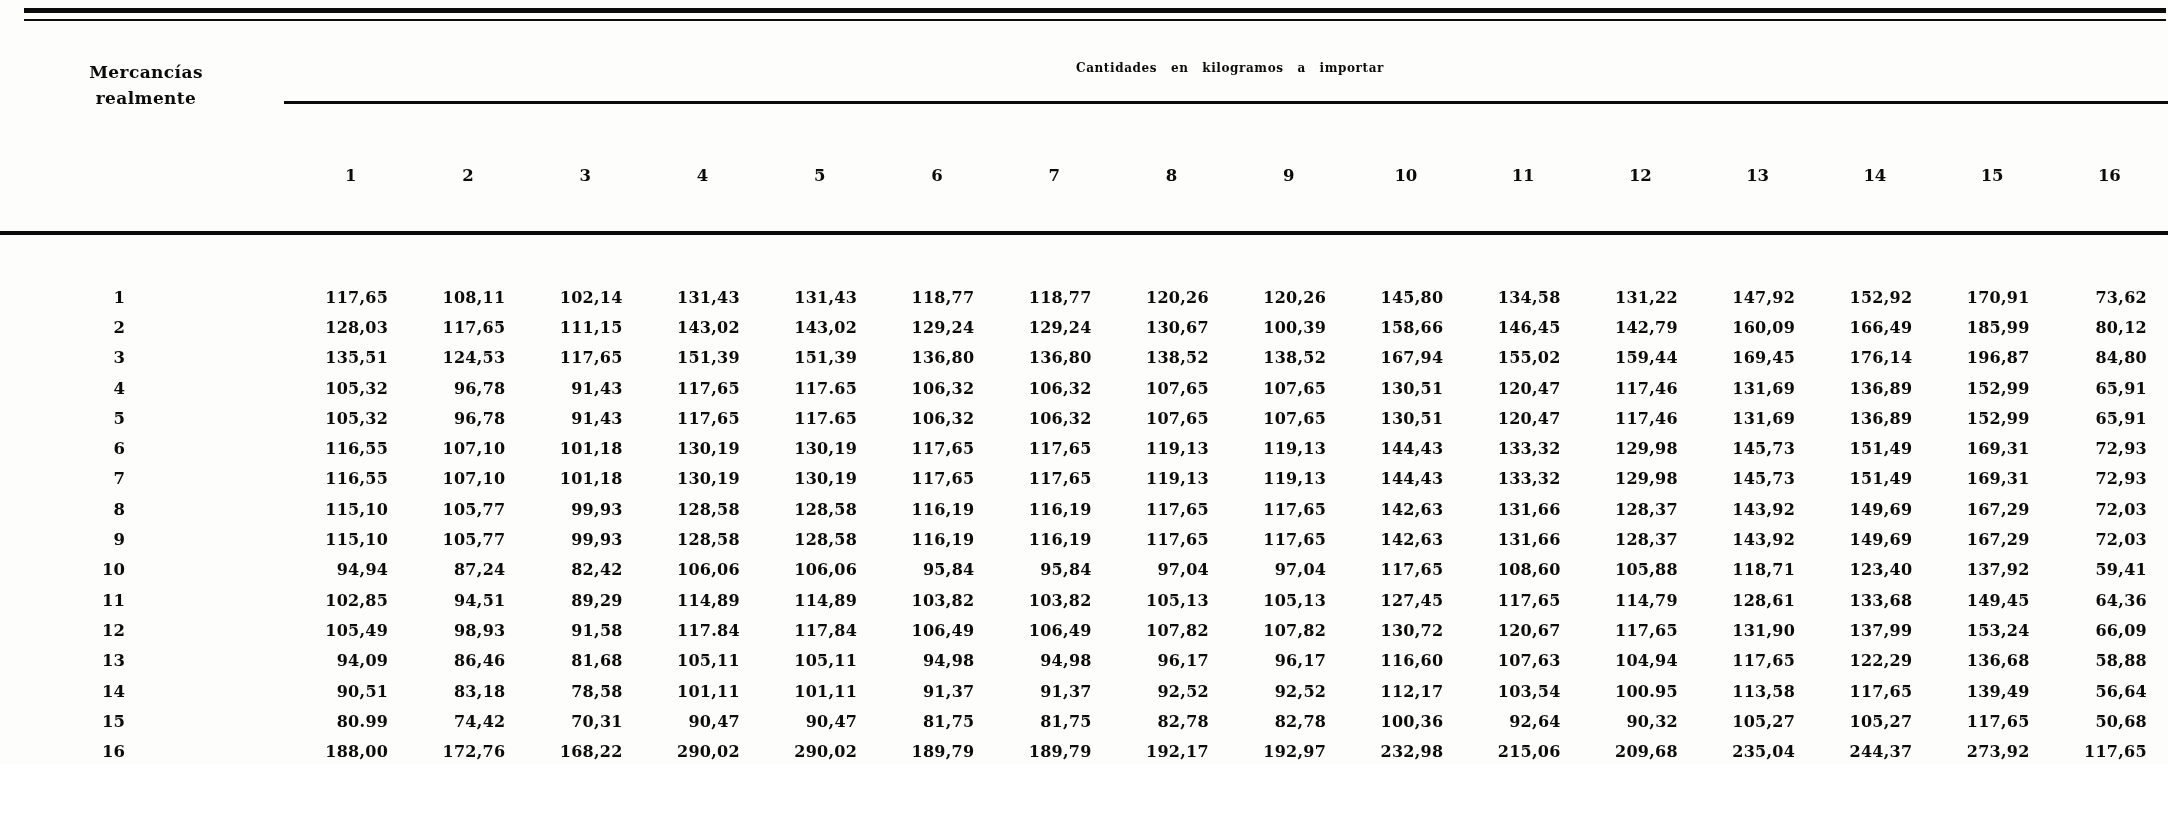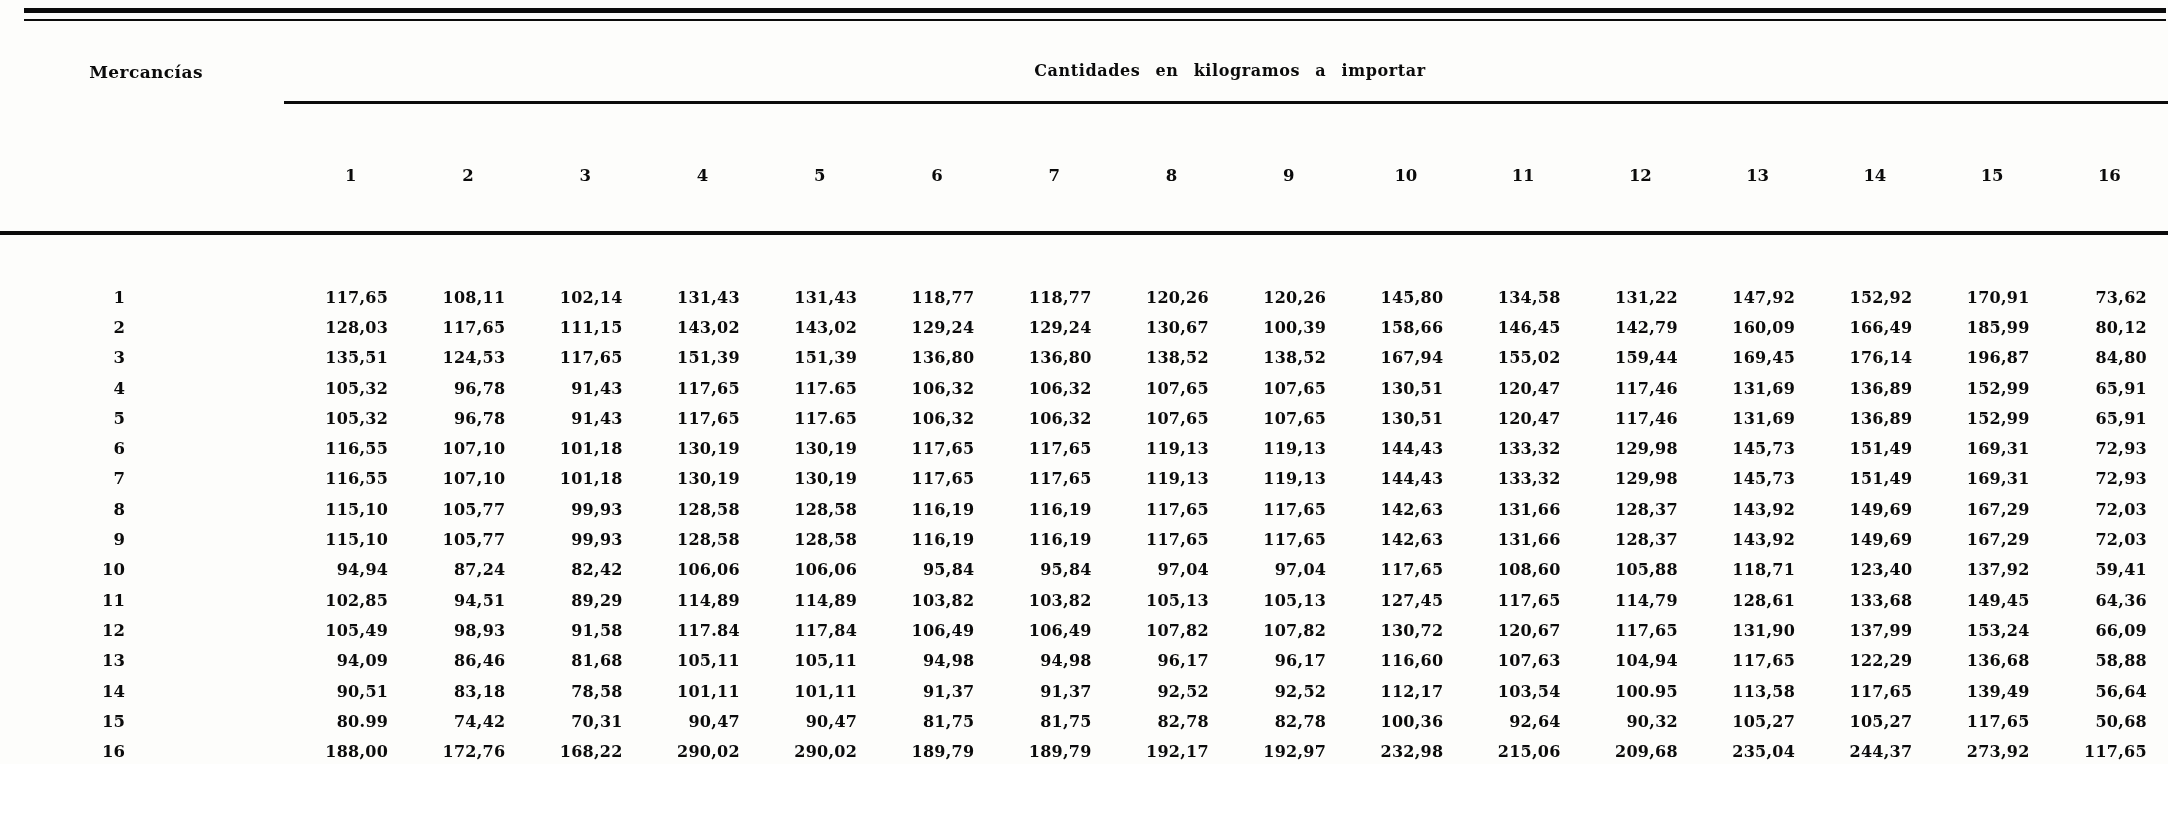--- a/index.html
+++ b/index.html
@@ -17,21 +17,21 @@
   .rule { position: absolute; background: #0b0b0b; }
   .rule-top-1 { left: 24px; right: 2px; top: 8px;  height: 5px; }
   .rule-top-2 { left: 24px; right: 2px; top: 19px; height: 2px; }
   .stub-header {
     position: absolute; left: 0; top: 59px; width: 292px;
     text-align: center; font-size: 17px; line-height: 26px;
     letter-spacing: 0.4px;
   }
   .span-title {
     position: absolute; left: 292px; right: 0; top: 61px;
-    text-align: center; font-size: 16px;
+    text-align: center; font-size: 12px;
     word-spacing: 9px; letter-spacing: 0.6px;
   }
   .span-underline { left: 284px; right: 0; top: 101px; height: 3px; }
   .col-headers {
     position: absolute; left: 292px; right: 0; top: 166px;
     display: flex;
   }
   .col-headers .col {
     flex: 1; text-align: center; font-size: 16.5px;
   }
@@ -53,20 +53,21 @@
 </head>
 <body>
 
 <div class="page">
 
   <div class="rule rule-top-1"></div>
   <div class="rule rule-top-2"></div>
 
   <div class="stub-header">
     <div>Mercancías</div>
+    <div>realmente</div>
   </div>
 
   <div class="span-title">Cantidades en kilogramos a importar</div>
   <div class="rule span-underline"></div>
 
   <div class="col-headers">
       <div class="col">1</div>
       <div class="col">2</div>
       <div class="col">3</div>
       <div class="col">4</div>

